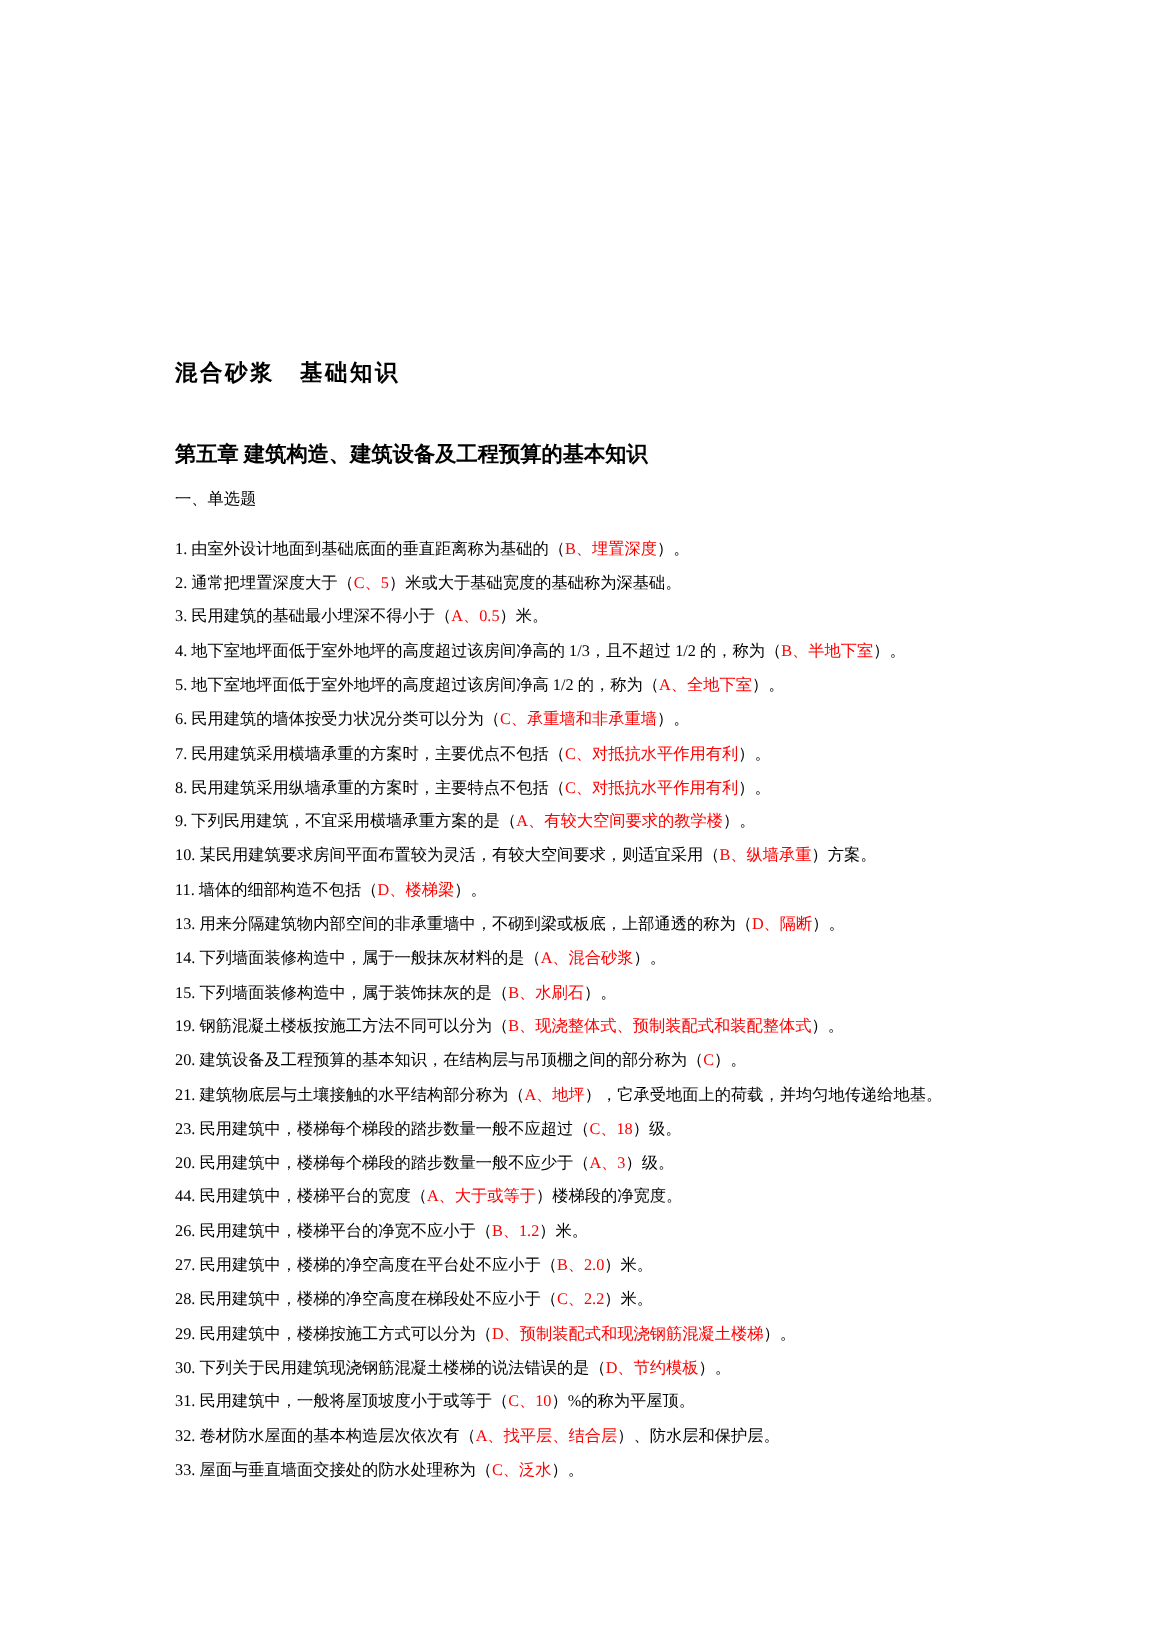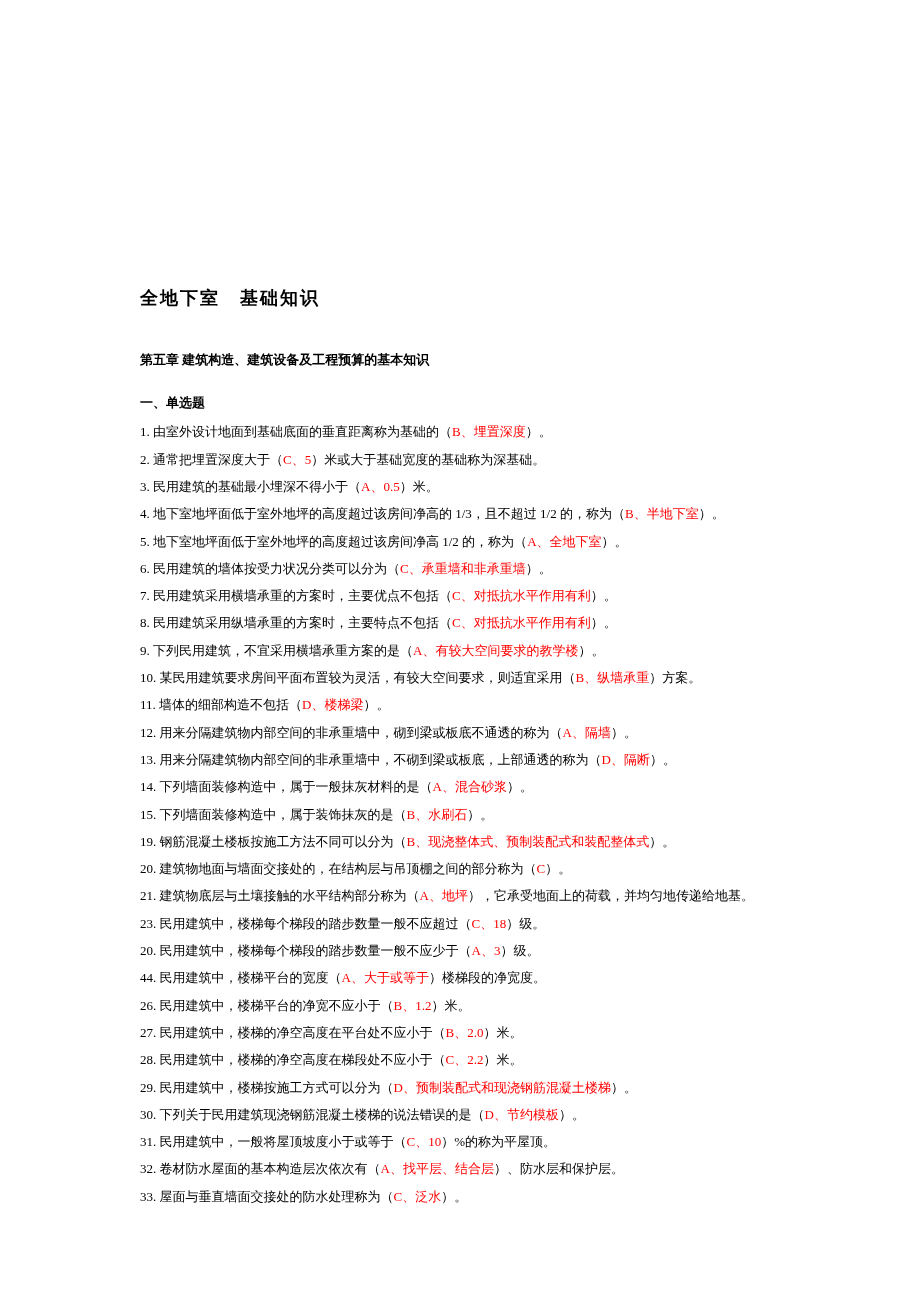--- a/index.html
+++ b/index.html
@@ -21,28 +21,28 @@
       font-size: 18px;
       font-weight: bold;
       margin-bottom: 28px;
       letter-spacing: 2px;
     }
     .part-title .gap {
       display: inline-block;
       width: 20px;
     }
     .chapter-title {
-      font-size: 13px;
+      font-size: 17px;
       font-weight: bold;
-      margin-bottom: 16px;
+      margin-bottom: 4px;
     }
     .section-title {
       font-size: 13px;
-      font-weight: bold;
-      margin-bottom: 2px;
+      font-weight: normal;
+      margin-bottom: 12px;
     }
     .question-list {
       list-style: none;
     }
     .question-item {
       font-size: 13px;
       line-height: 2.1;
       white-space: normal;
     }
     .q-num {
@@ -57,44 +57,43 @@
     .answer {
       color: #ff0000;
       display: inline;
       text-align: right;
     }
   </style>
 </head>
 <body>
 
 <h1 class="part-title">
-  <span>全地下室</span><span class="gap"></span><span>基础知识</span>
+  <span>混合砂浆</span><span class="gap"></span><span>基础知识</span>
 </h1>
 
 <h2 class="chapter-title">第五章 建筑构造、建筑设备及工程预算的基本知识</h2>
 <h3 class="section-title">一、单选题</h3>
 
 <ol class="question-list" id="question-list">
     <li class="question-item"><span class="q-num">1.</span> <span class="q-pre">由室外设计地面到基础底面的垂直距离称为基础的（</span><span class="answer">B、埋置深度</span><span class="q-post">）。</span></li>
     <li class="question-item"><span class="q-num">2.</span> <span class="q-pre">通常把埋置深度大于（</span><span class="answer">C、5</span><span class="q-post">）米或大于基础宽度的基础称为深基础。</span></li>
     <li class="question-item"><span class="q-num">3.</span> <span class="q-pre">民用建筑的基础最小埋深不得小于（</span><span class="answer">A、0.5</span><span class="q-post">）米。</span></li>
     <li class="question-item"><span class="q-num">4.</span> <span class="q-pre">地下室地坪面低于室外地坪的高度超过该房间净高的 1/3，且不超过 1/2 的，称为（</span><span class="answer">B、半地下室</span><span class="q-post">）。</span></li>
     <li class="question-item"><span class="q-num">5.</span> <span class="q-pre">地下室地坪面低于室外地坪的高度超过该房间净高 1/2 的，称为（</span><span class="answer">A、全地下室</span><span class="q-post">）。</span></li>
     <li class="question-item"><span class="q-num">6.</span> <span class="q-pre">民用建筑的墙体按受力状况分类可以分为（</span><span class="answer">C、承重墙和非承重墙</span><span class="q-post">）。</span></li>
     <li class="question-item"><span class="q-num">7.</span> <span class="q-pre">民用建筑采用横墙承重的方案时，主要优点不包括（</span><span class="answer">C、对抵抗水平作用有利</span><span class="q-post">）。</span></li>
     <li class="question-item"><span class="q-num">8.</span> <span class="q-pre">民用建筑采用纵墙承重的方案时，主要特点不包括（</span><span class="answer">C、对抵抗水平作用有利</span><span class="q-post">）。</span></li>
     <li class="question-item"><span class="q-num">9.</span> <span class="q-pre">下列民用建筑，不宜采用横墙承重方案的是（</span><span class="answer">A、有较大空间要求的教学楼</span><span class="q-post">）。</span></li>
     <li class="question-item"><span class="q-num">10.</span> <span class="q-pre">某民用建筑要求房间平面布置较为灵活，有较大空间要求，则适宜采用（</span><span class="answer">B、纵墙承重</span><span class="q-post">）方案。</span></li>
     <li class="question-item"><span class="q-num">11.</span> <span class="q-pre">墙体的细部构造不包括（</span><span class="answer">D、楼梯梁</span><span class="q-post">）。</span></li>
-    <li class="question-item"><span class="q-num">12.</span> <span class="q-pre">用来分隔建筑物内部空间的非承重墙中，砌到梁或板底不通透的称为（</span><span class="answer">A、隔墙</span><span class="q-post">）。</span></li>
     <li class="question-item"><span class="q-num">13.</span> <span class="q-pre">用来分隔建筑物内部空间的非承重墙中，不砌到梁或板底，上部通透的称为（</span><span class="answer">D、隔断</span><span class="q-post">）。</span></li>
     <li class="question-item"><span class="q-num">14.</span> <span class="q-pre">下列墙面装修构造中，属于一般抹灰材料的是（</span><span class="answer">A、混合砂浆</span><span class="q-post">）。</span></li>
     <li class="question-item"><span class="q-num">15.</span> <span class="q-pre">下列墙面装修构造中，属于装饰抹灰的是（</span><span class="answer">B、水刷石</span><span class="q-post">）。</span></li>
     <li class="question-item"><span class="q-num">19.</span> <span class="q-pre">钢筋混凝土楼板按施工方法不同可以分为（</span><span class="answer">B、现浇整体式、预制装配式和装配整体式</span><span class="q-post">）。</span></li>
-    <li class="question-item"><span class="q-num">20.</span> <span class="q-pre">建筑物地面与墙面交接处的，在结构层与吊顶棚之间的部分称为（</span><span class="answer">C</span><span class="q-post">）。</span></li>
+    <li class="question-item"><span class="q-num">20.</span> <span class="q-pre">建筑设备及工程预算的基本知识，在结构层与吊顶棚之间的部分称为（</span><span class="answer">C</span><span class="q-post">）。</span></li>
     <li class="question-item"><span class="q-num">21.</span> <span class="q-pre">建筑物底层与土壤接触的水平结构部分称为（</span><span class="answer">A、地坪</span><span class="q-post">），它承受地面上的荷载，并均匀地传递给地基。</span></li>
     <li class="question-item"><span class="q-num">23.</span> <span class="q-pre">民用建筑中，楼梯每个梯段的踏步数量一般不应超过（</span><span class="answer">C、18</span><span class="q-post">）级。</span></li>
     <li class="question-item"><span class="q-num">20.</span> <span class="q-pre">民用建筑中，楼梯每个梯段的踏步数量一般不应少于（</span><span class="answer">A、3</span><span class="q-post">）级。</span></li>
     <li class="question-item"><span class="q-num">44.</span> <span class="q-pre">民用建筑中，楼梯平台的宽度（</span><span class="answer">A、大于或等于</span><span class="q-post">）楼梯段的净宽度。</span></li>
     <li class="question-item"><span class="q-num">26.</span> <span class="q-pre">民用建筑中，楼梯平台的净宽不应小于（</span><span class="answer">B、1.2</span><span class="q-post">）米。</span></li>
     <li class="question-item"><span class="q-num">27.</span> <span class="q-pre">民用建筑中，楼梯的净空高度在平台处不应小于（</span><span class="answer">B、2.0</span><span class="q-post">）米。</span></li>
     <li class="question-item"><span class="q-num">28.</span> <span class="q-pre">民用建筑中，楼梯的净空高度在梯段处不应小于（</span><span class="answer">C、2.2</span><span class="q-post">）米。</span></li>
     <li class="question-item"><span class="q-num">29.</span> <span class="q-pre">民用建筑中，楼梯按施工方式可以分为（</span><span class="answer">D、预制装配式和现浇钢筋混凝土楼梯</span><span class="q-post">）。</span></li>
     <li class="question-item"><span class="q-num">30.</span> <span class="q-pre">下列关于民用建筑现浇钢筋混凝土楼梯的说法错误的是（</span><span class="answer">D、节约模板</span><span class="q-post">）。</span></li>
     <li class="question-item"><span class="q-num">31.</span> <span class="q-pre">民用建筑中，一般将屋顶坡度小于或等于（</span><span class="answer">C、10</span><span class="q-post">）%的称为平屋顶。</span></li>

